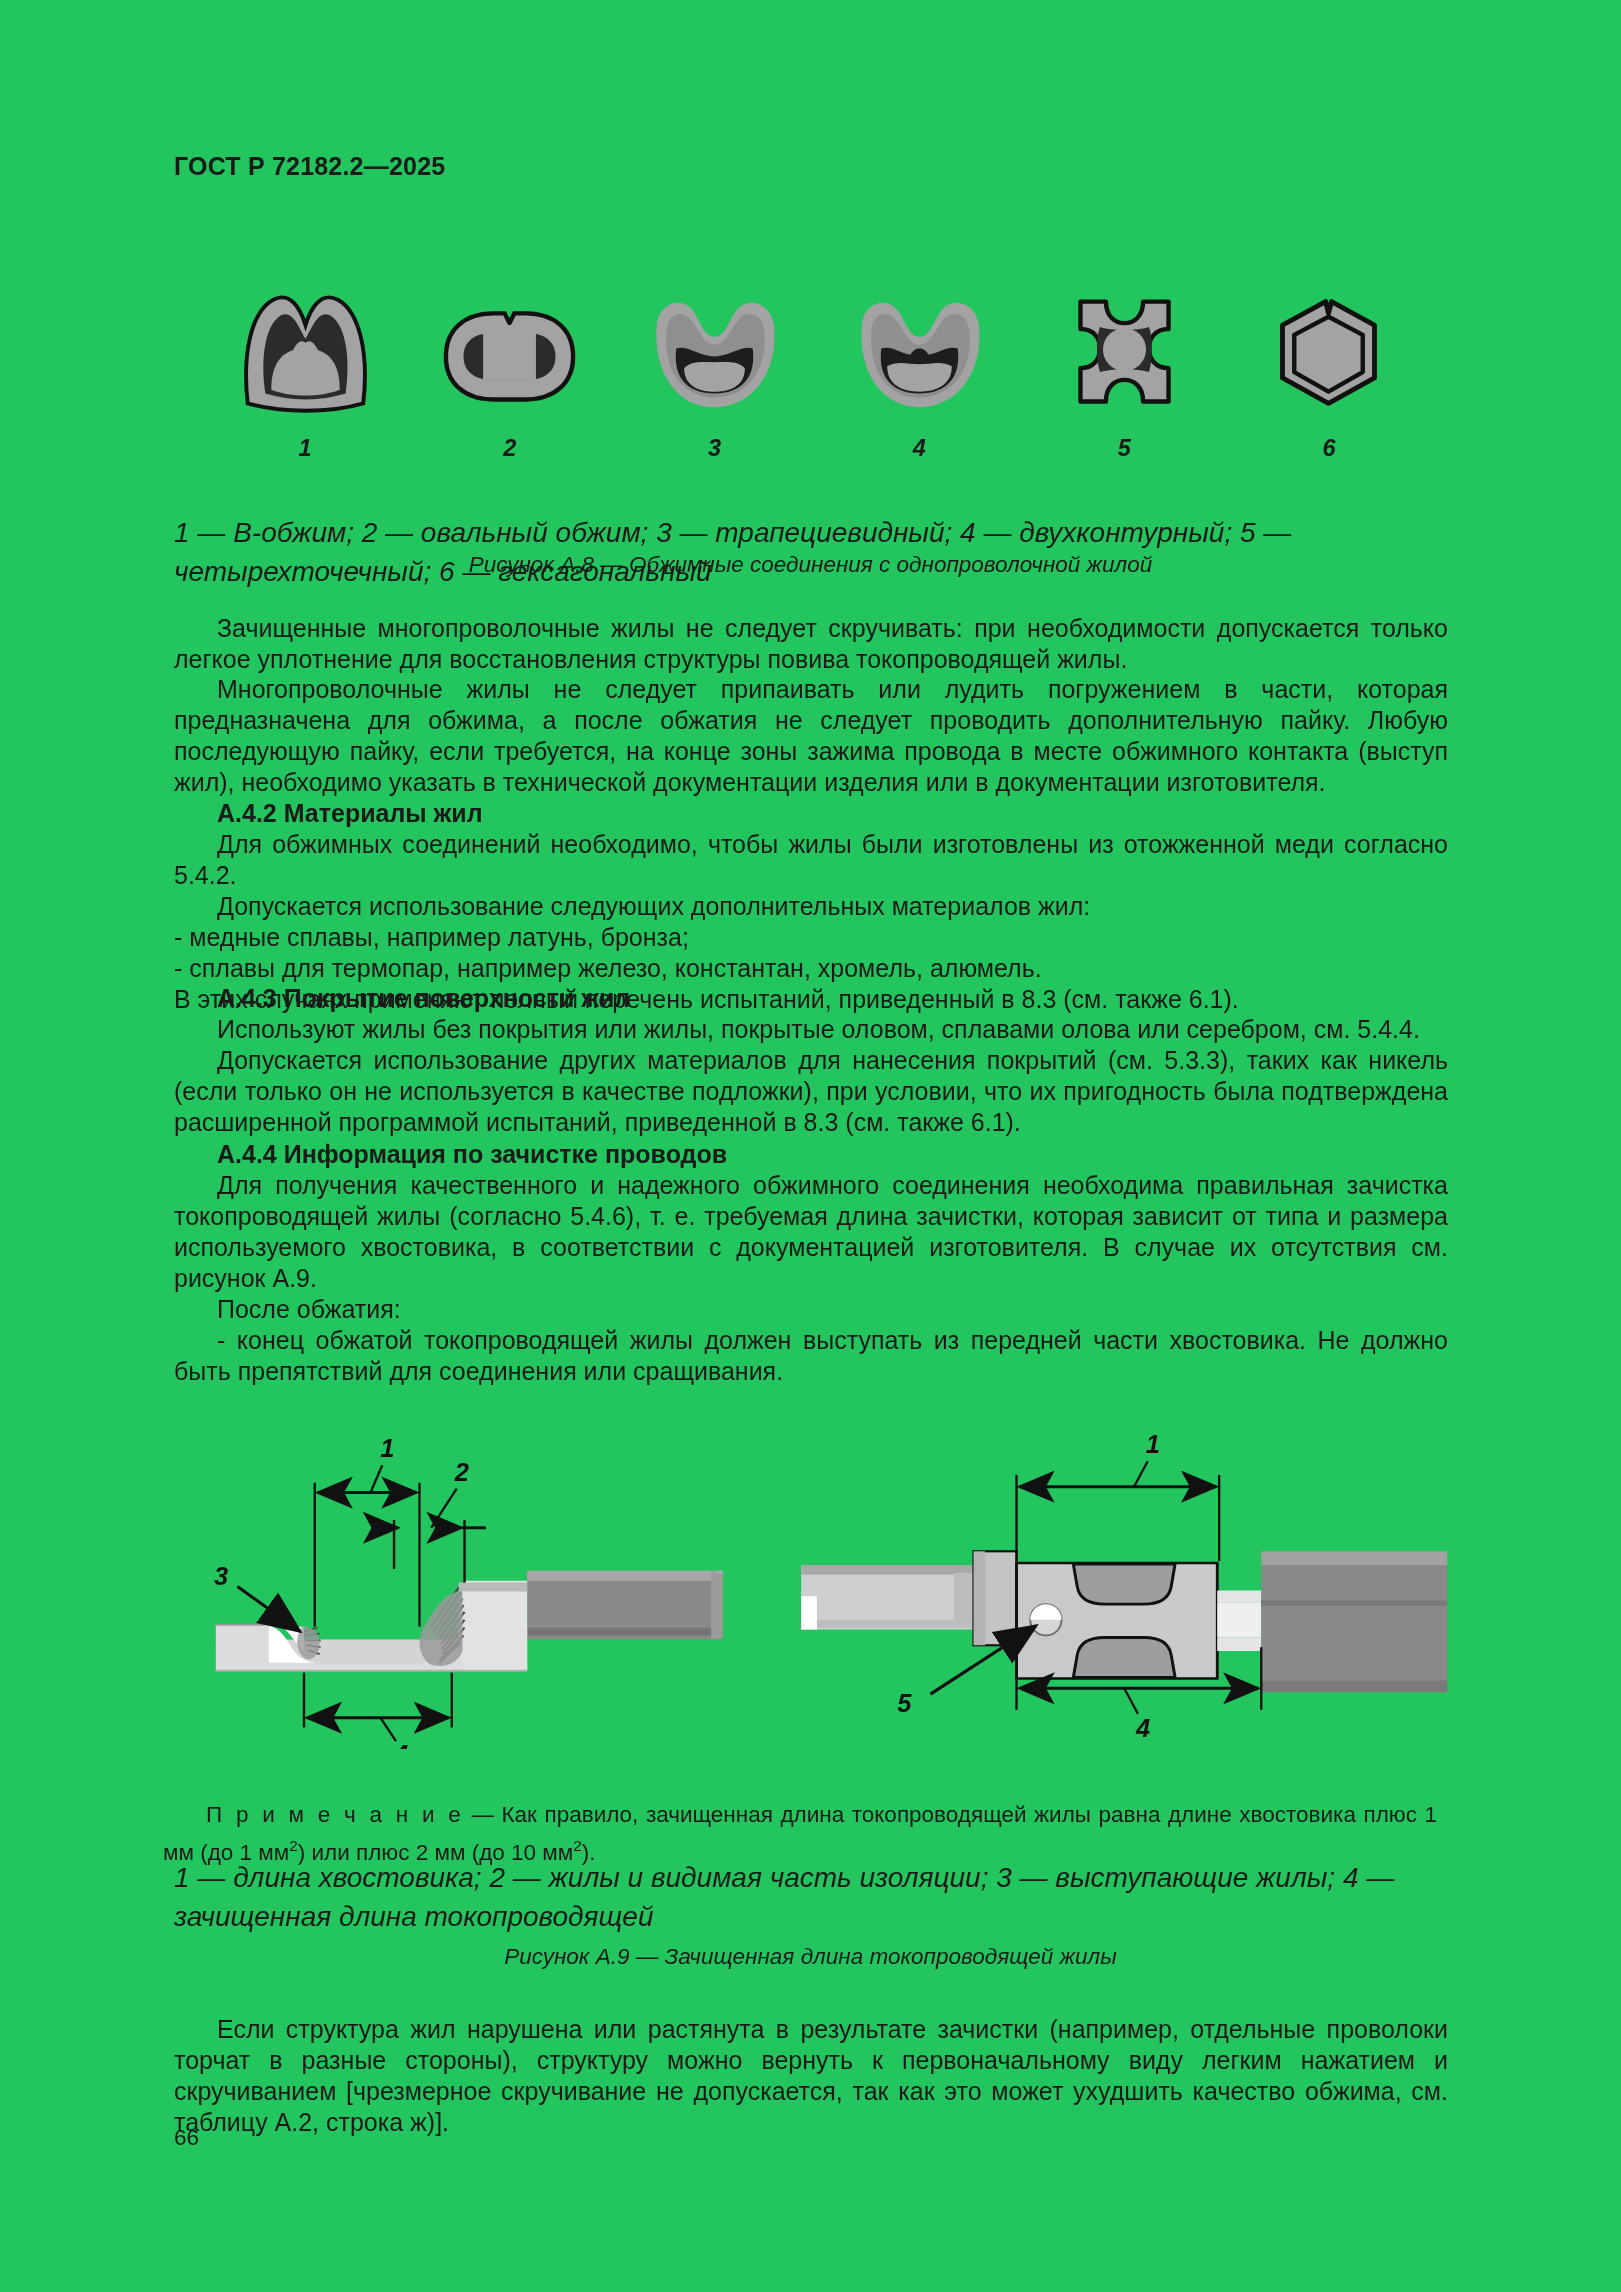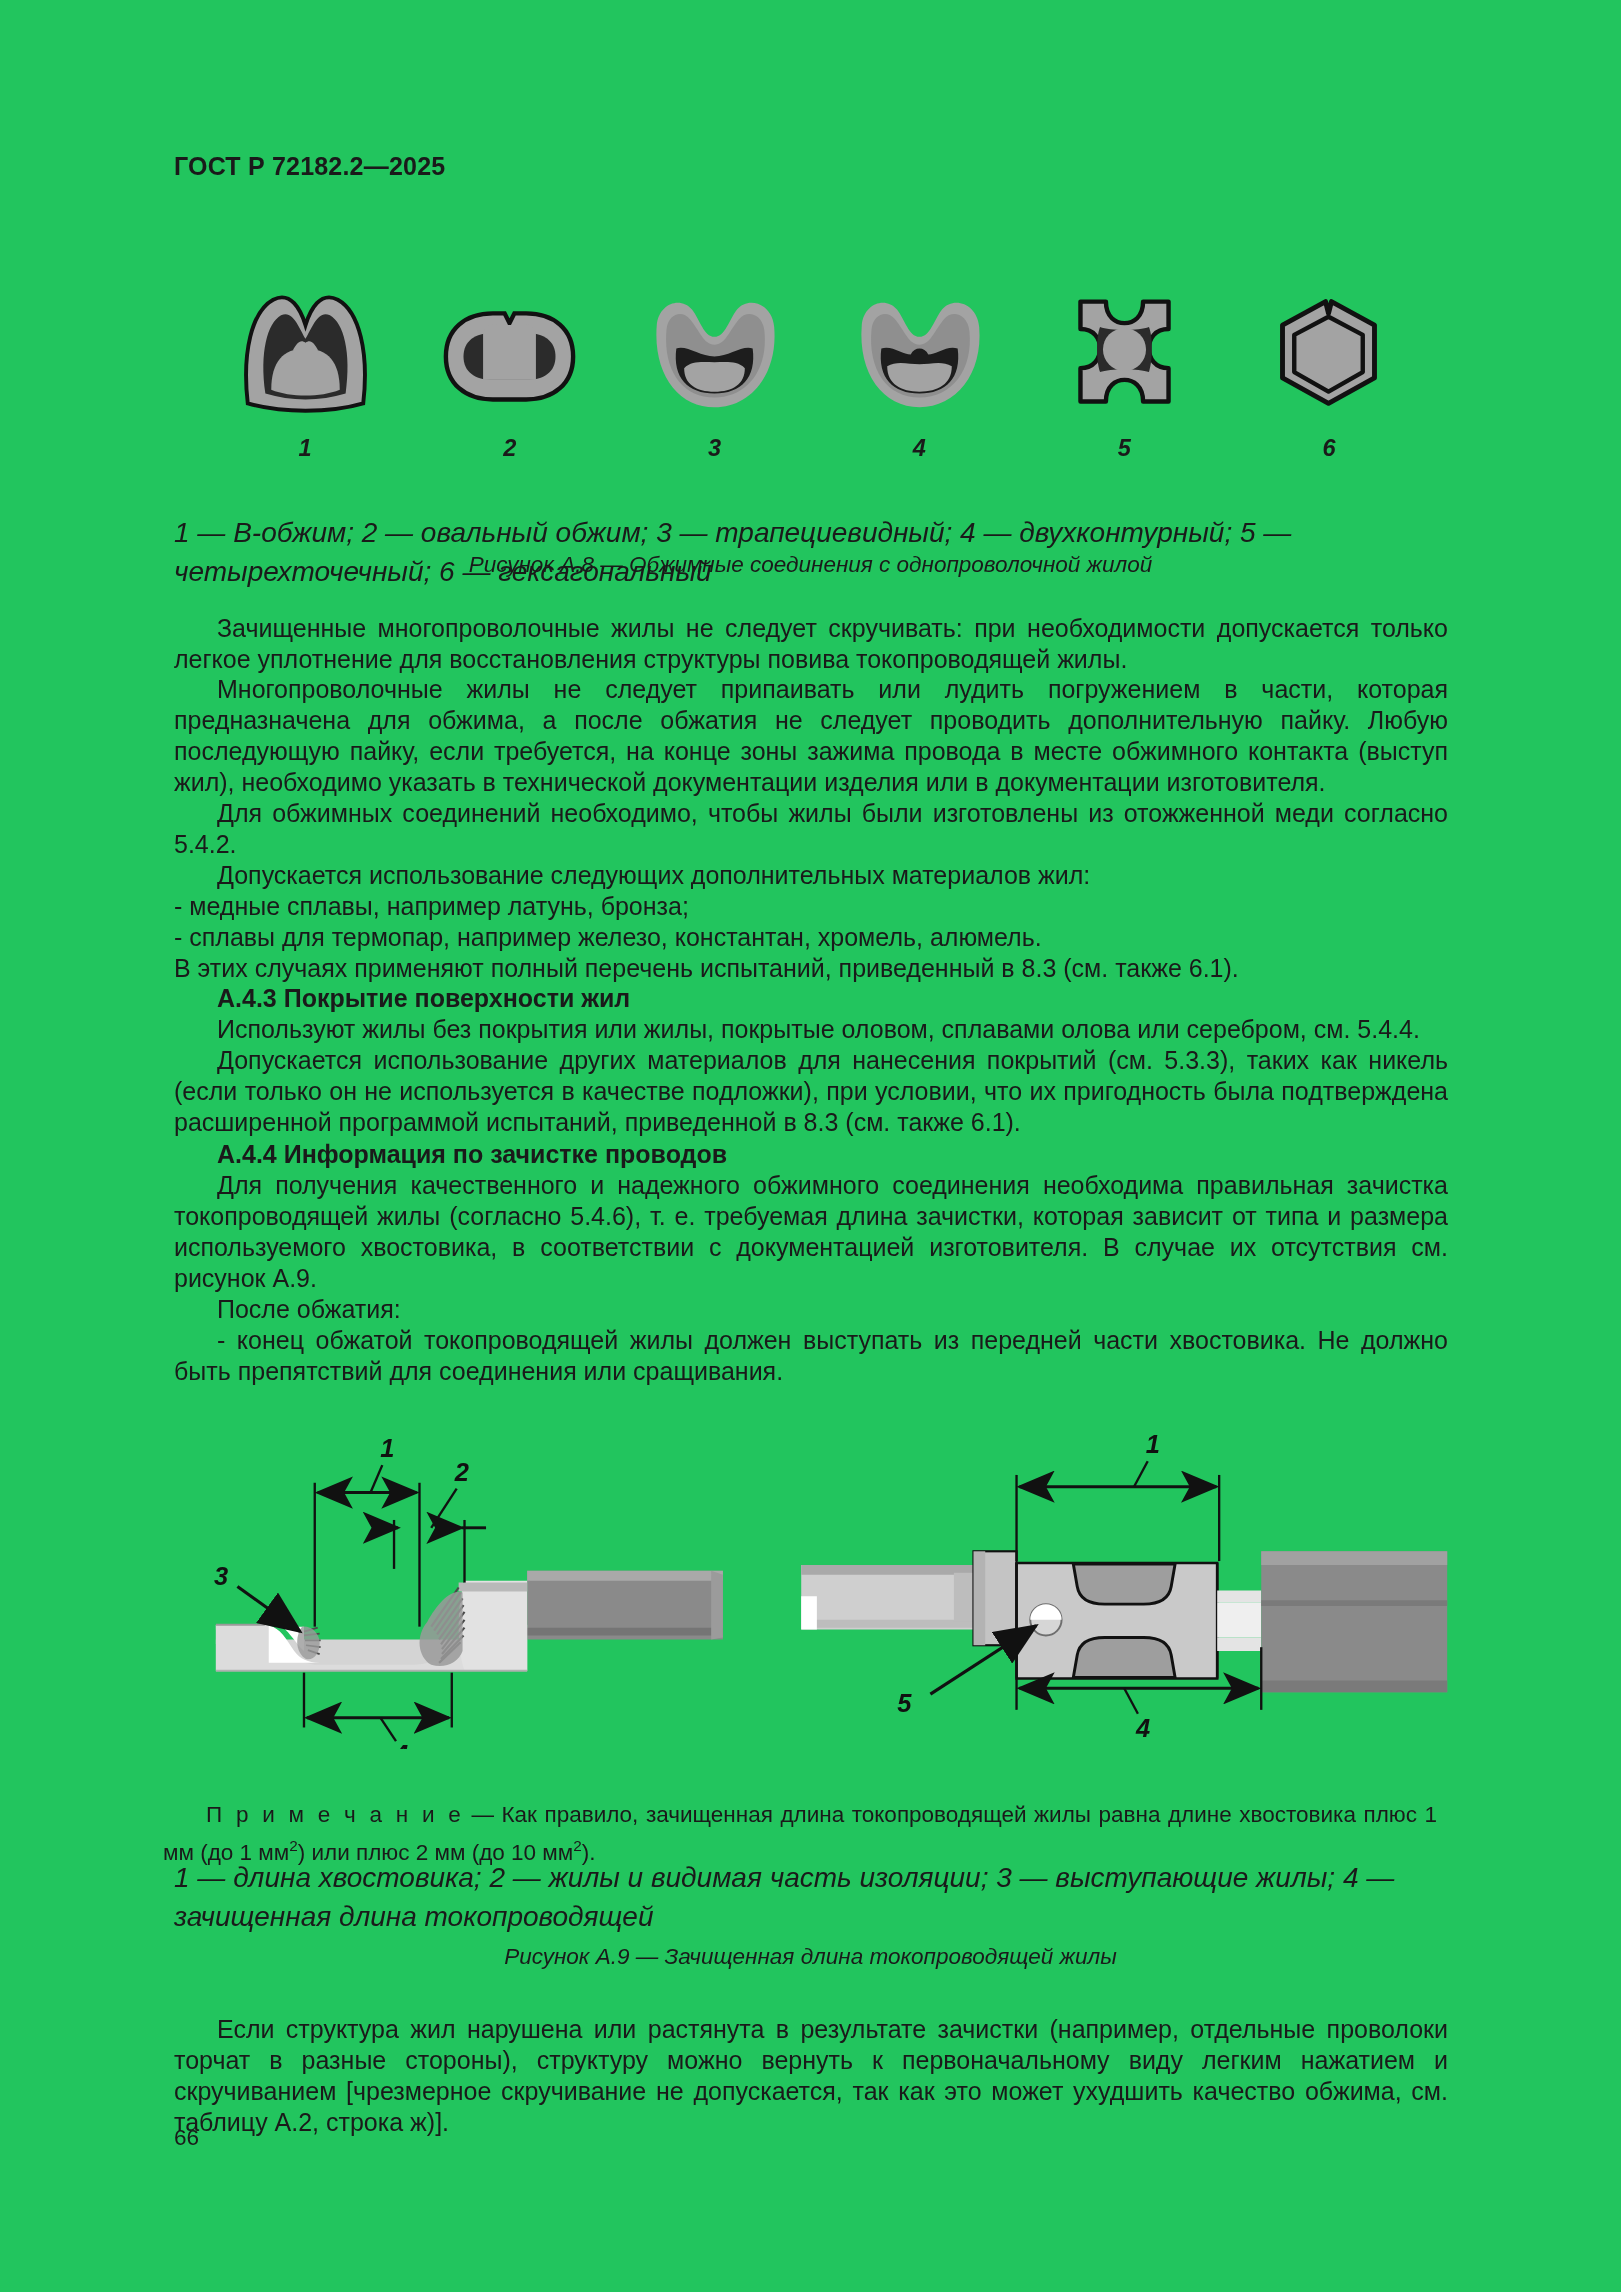--- a/index.html
+++ b/index.html
@@ -212,20 +212,21 @@
 
   <div class="body-block" style="top:613px;">
     <p class="ind">Зачищенные многопроволочные жилы не следует скручивать: при необходимости допускается только легкое уплотнение для восстановления структуры повива токопроводящей жилы.</p>
   </div>
 
   <div class="body-block" style="top:674px;">
     <p class="ind">Многопроволочные жилы не следует припаивать или лудить погружением в части, которая предназначена для обжима, а после обжатия не следует проводить дополнительную пайку. Любую последующую пайку, если требуется, на конце зоны зажима провода в месте обжимного контакта (выступ жил), необходимо указать в технической документации изделия или в документации изготовителя.</p>
   </div>
 
   <div class="body-block" style="top:798px;">
+    <p class="hdr">А.4.2 Материалы жил</p>
     <p class="ind">Для обжимных соединений необходимо, чтобы жилы были изготовлены из отожженной меди согласно 5.4.2.</p>
     <p class="ind">Допускается использование следующих дополнительных материалов жил:</p>
     <p>- медные сплавы, например латунь, бронза;</p>
     <p>- сплавы для термопар, например железо, константан, хромель, алюмель.</p>
     <p>В этих случаях применяют полный перечень испытаний, приведенный в 8.3 (см. также 6.1).</p>
   </div>
 
   <div class="body-block" style="top:983px;">
     <p class="hdr">А.4.3 Покрытие поверхности жил</p>
     <p class="ind">Используют жилы без покрытия или жилы, покрытые оловом, сплавами олова или серебром, см. 5.4.4.</p>

